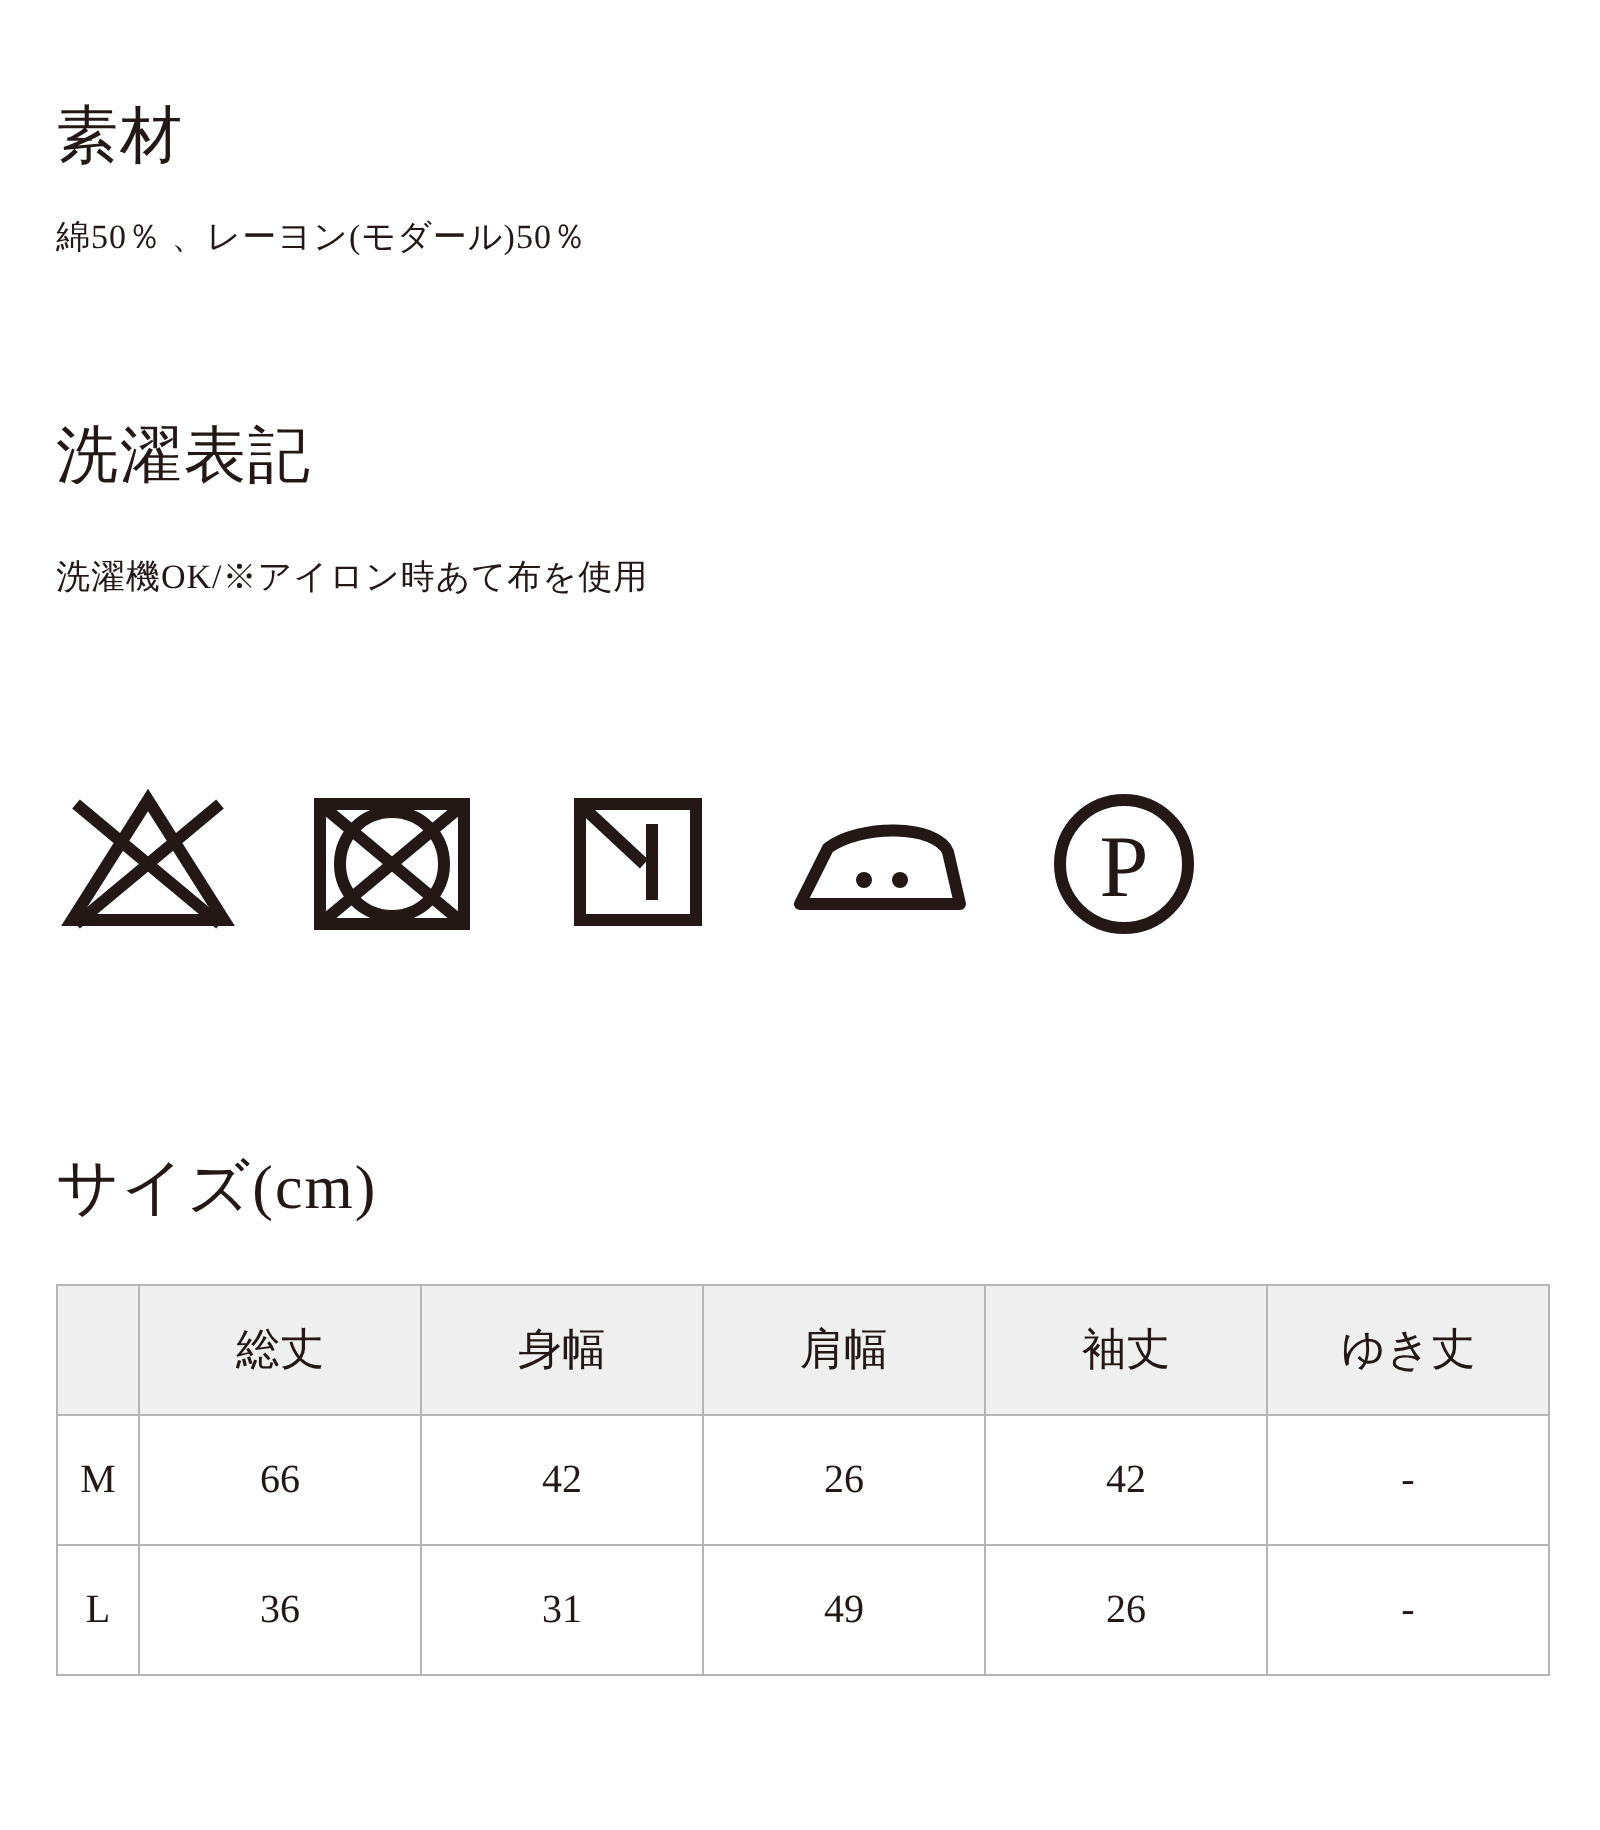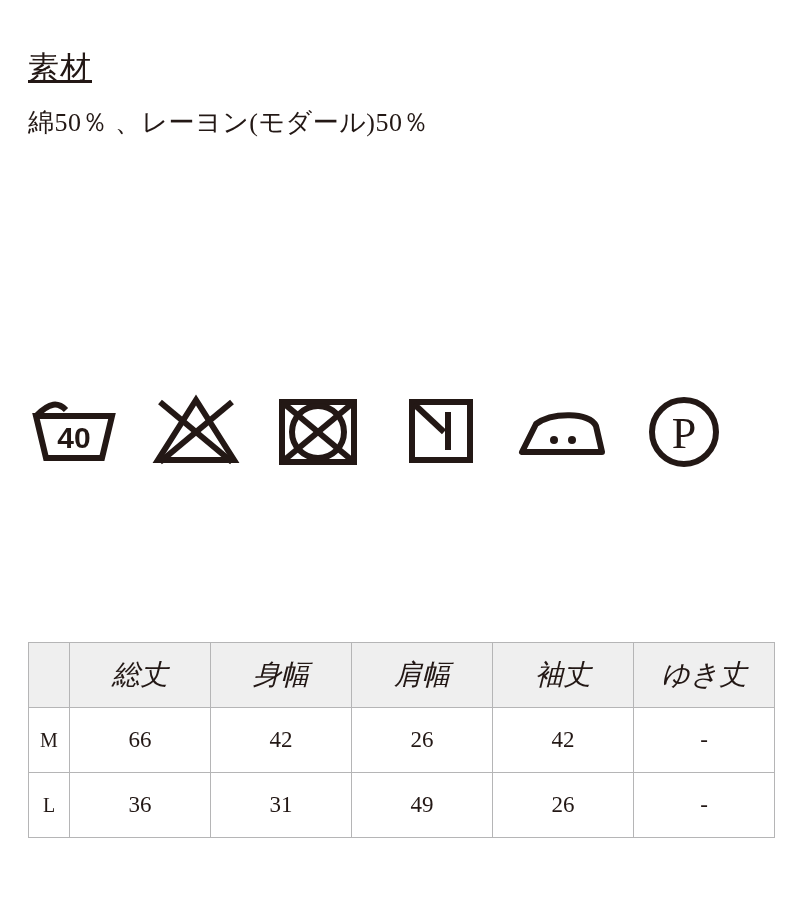--- a/index.html
+++ b/index.html
@@ -24,26 +24,25 @@
   }
 
   .section-heading {
     position: absolute;
     font-size: 31px;
     font-weight: 400;
     letter-spacing: 1px;
     color: #231815;
     line-height: 1;
     white-space: nowrap;
-    text-decoration: underline;
   }
 
   .section-text {
     position: absolute;
-    font-size: 26px;
+    font-size: 17px;
     font-weight: 400;
     letter-spacing: 0.5px;
     color: #231815;
     line-height: 1;
     white-space: nowrap;
   }
 
   
   #heading-material { left: 28px; top: 52px; }
   #text-material    { left: 28px; top: 110px; }
@@ -83,60 +82,54 @@
   table.size-table {
     border-collapse: collapse;
     width: 744px;
     table-layout: fixed;
   }
   table.size-table th,
   table.size-table td {
     border: 1px solid #b5b5b6;
     text-align: center;
     font-weight: 400;
-    font-size: 23px;
+    font-size: 20px;
     color: #231815;
     height: 64px;
     padding: 0;
     font-family: "Liberation Serif", "DejaVu Serif", serif;
   }
   table.size-table thead th {
     background: #efefef;
-    font-size: 28px;
-    font-style: italic;
+    font-size: 22px;
   }
   table.size-table th.corner {
     width: 40px;
     background: #efefef;
   }
   table.size-table th.rowhead {
     width: 40px;
     background: #ffffff;
     font-size: 20px;
   }
   .col-w { width: 140px; }
 </style>
 </head>
 <body>
 
 <div class="page">
 
   <div class="section-heading" id="heading-material">素材</div>
   <div class="section-text" id="text-material">綿50％ 、レーヨン(モダール)50％</div>
 
+  <div class="section-heading" id="heading-care">洗濯表記</div>
+  <div class="section-text" id="text-care">洗濯機OK/※アイロン時あて布を使用</div>
 
   <div class="care-symbols">
 
-    <div class="care-symbol">
-      <svg width="100" height="100" viewBox="0 0 100 100">
-        <path d="M12 36 L88 36 L78 78 L22 78 Z" fill="none" stroke="#231815" stroke-width="6" stroke-linejoin="miter"></path>
-        <path d="M12 36 C 26 22, 34 22, 42 30" fill="none" stroke="#231815" stroke-width="6" stroke-linecap="butt"></path>
-        <text x="50" y="68" text-anchor="middle" font-family="'Liberation Sans', sans-serif" font-size="30" font-weight="700" fill="#231815">40</text>
-      </svg>
-    </div>
 
     <div class="care-symbol">
       <svg width="100" height="100" viewBox="0 0 100 100">
         <path d="M50 20 L88 80 L12 80 Z" fill="none" stroke="#231815" stroke-width="6" stroke-linejoin="miter"></path>
         <line x1="14" y1="22" x2="86" y2="82" stroke="#231815" stroke-width="6"></line>
         <line x1="86" y1="22" x2="14" y2="82" stroke="#231815" stroke-width="6"></line>
       </svg>
     </div>
 
     <div class="care-symbol">
@@ -166,20 +159,21 @@
 
     <div class="care-symbol">
       <svg width="100" height="100" viewBox="0 0 100 100">
         <circle cx="50" cy="52" r="32" fill="none" stroke="#231815" stroke-width="6"></circle>
         <text x="50" y="68" text-anchor="middle" font-family="'Liberation Serif', serif" font-size="44" fill="#231815">P</text>
       </svg>
     </div>
 
   </div>
 
+  <div class="section-heading" id="heading-size">サイズ(cm)</div>
 
   <div class="size-table-wrap">
     <table class="size-table">
       <thead>
         <tr>
           <th class="corner"></th>
           <th class="col-w">総丈</th>
           <th class="col-w">身幅</th>
           <th class="col-w">肩幅</th>
           <th class="col-w">袖丈</th>

